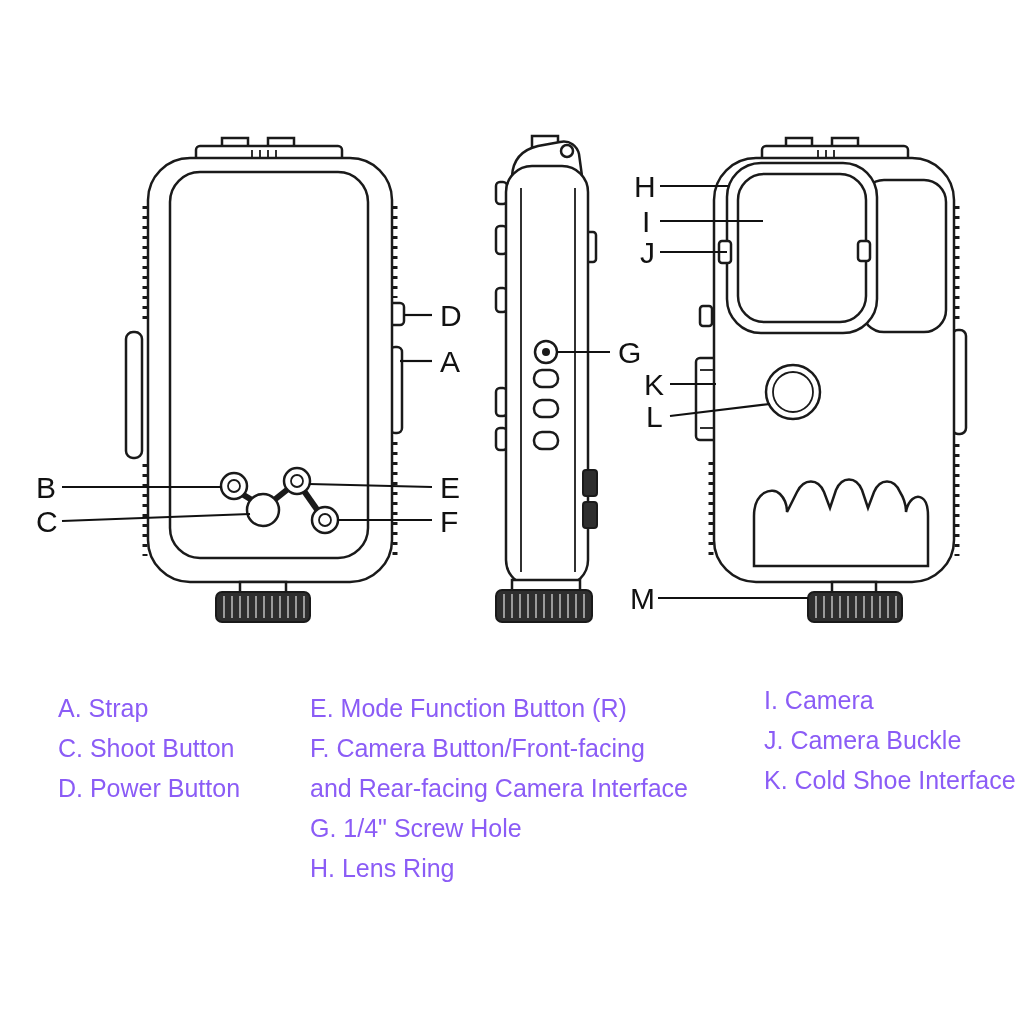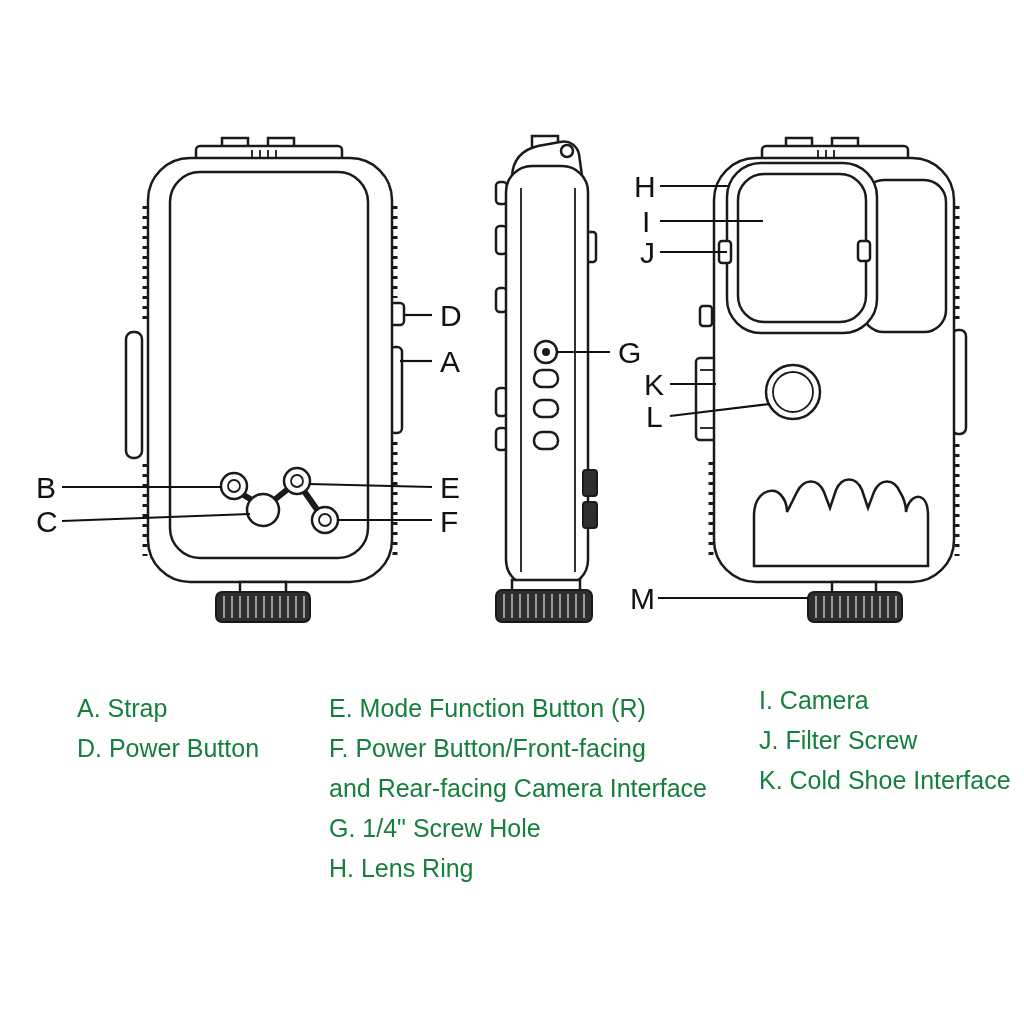--- a/index.html
+++ b/index.html
@@ -15,21 +15,21 @@
   .outline-thin{fill:none;stroke:#1a1a1a;stroke-width:1.8;}
   .dark{fill:#2e2e2e;stroke:#1a1a1a;stroke-width:2;}
   .knurl{stroke:#9a9a9a;stroke-width:2;}
   .rib{stroke:#1a1a1a;stroke-width:5;stroke-dasharray:3 7;fill:none;}
   .leader{stroke:#111111;stroke-width:2.2;}
   .connector{stroke:#1a1a1a;stroke-width:6;}
   .callout{
     font-family:"Liberation Sans", sans-serif;
     font-size:30px;fill:#111111;
   }
-  .legend-col{position:absolute;color:#15803d;margin-left:19px;}
+  .legend-col{position:absolute;color:#8b5cf6;}
   .legend-item{
     font-size:25px;line-height:40px;white-space:nowrap;
   }
 </style>
 </head>
 <body>
 
 <div class="canvas">
 
 <svg width="1024" height="660" viewBox="0 0 1024 660">
@@ -222,30 +222,31 @@
     <text class="callout" x="642" y="232">I</text>
     <text class="callout" x="640" y="263">J</text>
     <text class="callout" x="644" y="395">K</text>
     <text class="callout" x="646" y="427">L</text>
     <text class="callout" x="630" y="609">M</text>
   </g>
 </svg>
 
   <div class="legend-col" style="left:58px; top:688px;">
     <div class="legend-item">A. Strap</div>
+    <div class="legend-item">C. Shoot Button</div>
     <div class="legend-item">D. Power Button</div>
   </div>
 
   <div class="legend-col" style="left:310px; top:688px;">
     <div class="legend-item">E. Mode Function Button (R)</div>
-    <div class="legend-item">F. Power Button/Front-facing</div>
+    <div class="legend-item">F. Camera Button/Front-facing</div>
     <div class="legend-item">and Rear-facing Camera Interface</div>
     <div class="legend-item">G. 1/4" Screw Hole</div>
     <div class="legend-item">H. Lens Ring</div>
   </div>
 
-  <div class="legend-col" style="left:740px; top:680px;">
+  <div class="legend-col" style="left:764px; top:680px;">
     <div class="legend-item">I. Camera</div>
-    <div class="legend-item">J. Filter Screw</div>
+    <div class="legend-item">J. Camera Buckle</div>
     <div class="legend-item">K. Cold Shoe Interface</div>
   </div>
 
 </div>
 
 </body></html>

